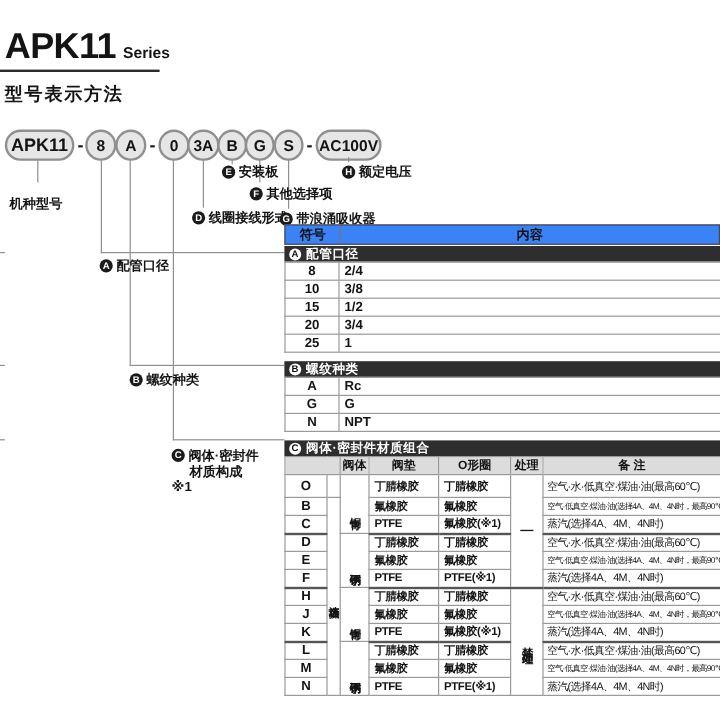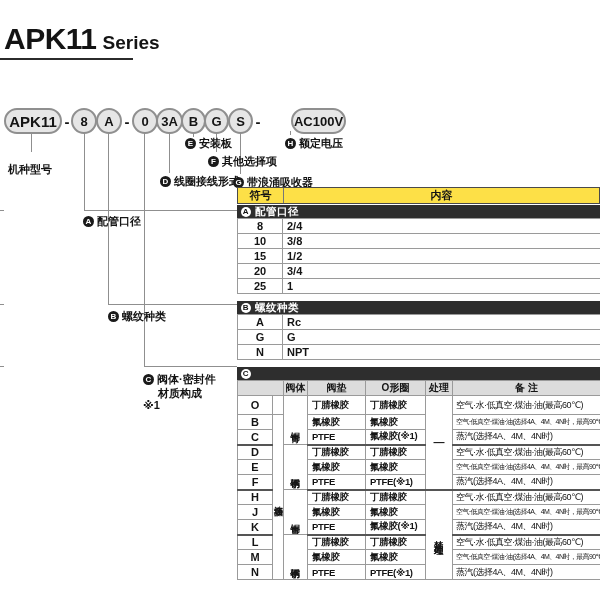--- a/index.html
+++ b/index.html
@@ -1,41 +1,41 @@
 <!DOCTYPE html>
 <html><head>
 <meta charset="utf-8">
 <style>
   html,body{margin:0;padding:0;background:#fff;}
   .page{position:relative;width:600px;height:600px;background:#ffffff;overflow:hidden;
         font-family:"Liberation Sans","DejaVu Sans",sans-serif;color:#141414;}
   .abs{position:absolute;}
   
   .title{font-size:30px;font-weight:bold;letter-spacing:-0.5px;line-height:1;}
-  .series{font-size:19px;font-weight:bold;}
+  .series{font-size:13px;font-weight:bold;}
   .title-underline{background:#2b2b2b;height:2px;}
   .heading{font-size:15px;font-weight:bold;letter-spacing:1.5px;}
   
   .mc{position:absolute;height:26px;background:#e6e6e6;border:2px solid #8f8f8f;border-radius:14px;
       display:flex;align-items:center;justify-content:center;font-weight:bold;box-sizing:border-box;}
   .mc.circle{border-radius:50%;}
   .mc.f15{font-size:15px;} .mc.f13{font-size:13px;}
   .mdash{position:absolute;height:26px;display:flex;align-items:center;justify-content:center;
          font-weight:bold;font-size:15px;}
   
   .vline,.hline{position:absolute;background:#8f8f8f;}
   .vline{width:1px;} .hline{height:1px;}
   
   .callout{position:absolute;display:flex;align-items:center;gap:3px;font-size:11px;font-weight:bold;white-space:nowrap;}
   .callout2{position:absolute;font-size:11px;font-weight:bold;white-space:nowrap;}
   .badge{width:11px;height:11px;border-radius:50%;background:#1a1a1a;color:#fff;font-size:8px;font-weight:bold;
          display:inline-flex;align-items:center;justify-content:center;flex:0 0 auto;line-height:1;}
   
   .tables{position:absolute;left:237px;top:187px;width:363px;}
-  .thead{display:flex;border:1.5px solid #4a4a4a;background:#fde047;height:17px;box-sizing:border-box;
+  .thead{display:flex;border:1.5px solid #4a4a4a;background:#3b82f6;height:17px;box-sizing:border-box;
          font-size:11px;font-weight:bold;}
   .thead .c1{width:45px;border-right:1px solid #777;display:flex;align-items:center;justify-content:center;}
   .thead .c2{flex:1;display:flex;align-items:center;justify-content:center;}
   .secbar{height:13px;background:#2e2e2e;color:#fff;display:flex;align-items:center;font-size:10.5px;
           font-weight:bold;padding-left:4px;gap:4px;letter-spacing:0.5px;}
   .secbadge{width:10px;height:10px;border-radius:50%;background:#fff;color:#111;font-size:8px;font-weight:bold;
             display:inline-flex;align-items:center;justify-content:center;line-height:1;flex:0 0 auto;}
   table{border-collapse:collapse;table-layout:fixed;width:363px;border:1.5px solid #4a4a4a;border-right:none;}
   td{border:1px solid #9a9a9a;box-sizing:border-box;overflow:hidden;white-space:nowrap;padding:0;vertical-align:middle;}
   tr{height:15px;}
@@ -59,33 +59,34 @@
 </head>
 <body>
 
 <div class="page">
 
   <div class="abs" style="left:4px;top:24px;display:flex;align-items:baseline;gap:6px;">
     <span class="title">APK11</span>
     <span class="series">Series</span>
   </div>
   <div class="abs title-underline" style="left:0;top:58px;width:133px;"></div>
+  <div class="abs heading" style="left:4px;top:69px;">型号表示方法</div>
 
   <div class="mc f15" style="left:4px;top:108px;width:58px;">APK11</div>
   <div class="mdash" style="left:62px;top:108px;width:10px;">-</div>
   <div class="mc circle f13" style="left:71px;top:108px;width:26px;">8</div>
   <div class="mc circle f13" style="left:96px;top:108px;width:26px;">A</div>
   <div class="mdash" style="left:122px;top:108px;width:10px;">-</div>
   <div class="mc circle f13" style="left:132px;top:108px;width:26px;">0</div>
   <div class="mc f13" style="left:156px;top:108px;width:27px;border-radius:13px;">3A</div>
   <div class="mc circle f13" style="left:181px;top:108px;width:25px;">B</div>
   <div class="mc circle f13" style="left:204px;top:108px;width:25px;">G</div>
   <div class="mc circle f13" style="left:228px;top:108px;width:25px;">S</div>
   <div class="mdash" style="left:253px;top:108px;width:10px;">-</div>
-  <div class="mc f13" style="left:263px;top:108px;width:55px;margin-left:28px;">AC100V</div>
+  <div class="mc f13" style="left:263px;top:108px;width:55px;">AC100V</div>
 
   <div class="vline" style="left:31px;top:133px;height:19px;"></div>
   <div class="vline" style="left:84px;top:133px;height:78px;"></div>
   <div class="hline" style="left:84px;top:210px;width:153px;"></div>
   <div class="vline" style="left:108px;top:133px;height:172px;"></div>
   <div class="hline" style="left:108px;top:304px;width:129px;"></div>
   <div class="vline" style="left:144px;top:133px;height:234px;"></div>
   <div class="hline" style="left:144px;top:366px;width:93px;"></div>
   <div class="vline" style="left:169px;top:133px;height:40px;"></div>
   <div class="vline" style="left:193px;top:133px;height:4px;"></div>
@@ -201,20 +202,21 @@
       </tr>
       <tr>
         <td class="sym">N</td>
         <td class="cnt">NPT</td>
       </tr>
     </tbody>
       </table>
 
     <div class="secbar" style="margin-top:7px;">
       <span class="secbadge">C</span>
+      <span>阀体·密封件材质组合</span>
     </div>
     <table>
       <colgroup>
         <col style="width:35px">
           <col style="width:11px">
           <col style="width:24px">
         <col style="width:58px">
           <col style="width:60px">
           <col style="width:27px">
           <col>

